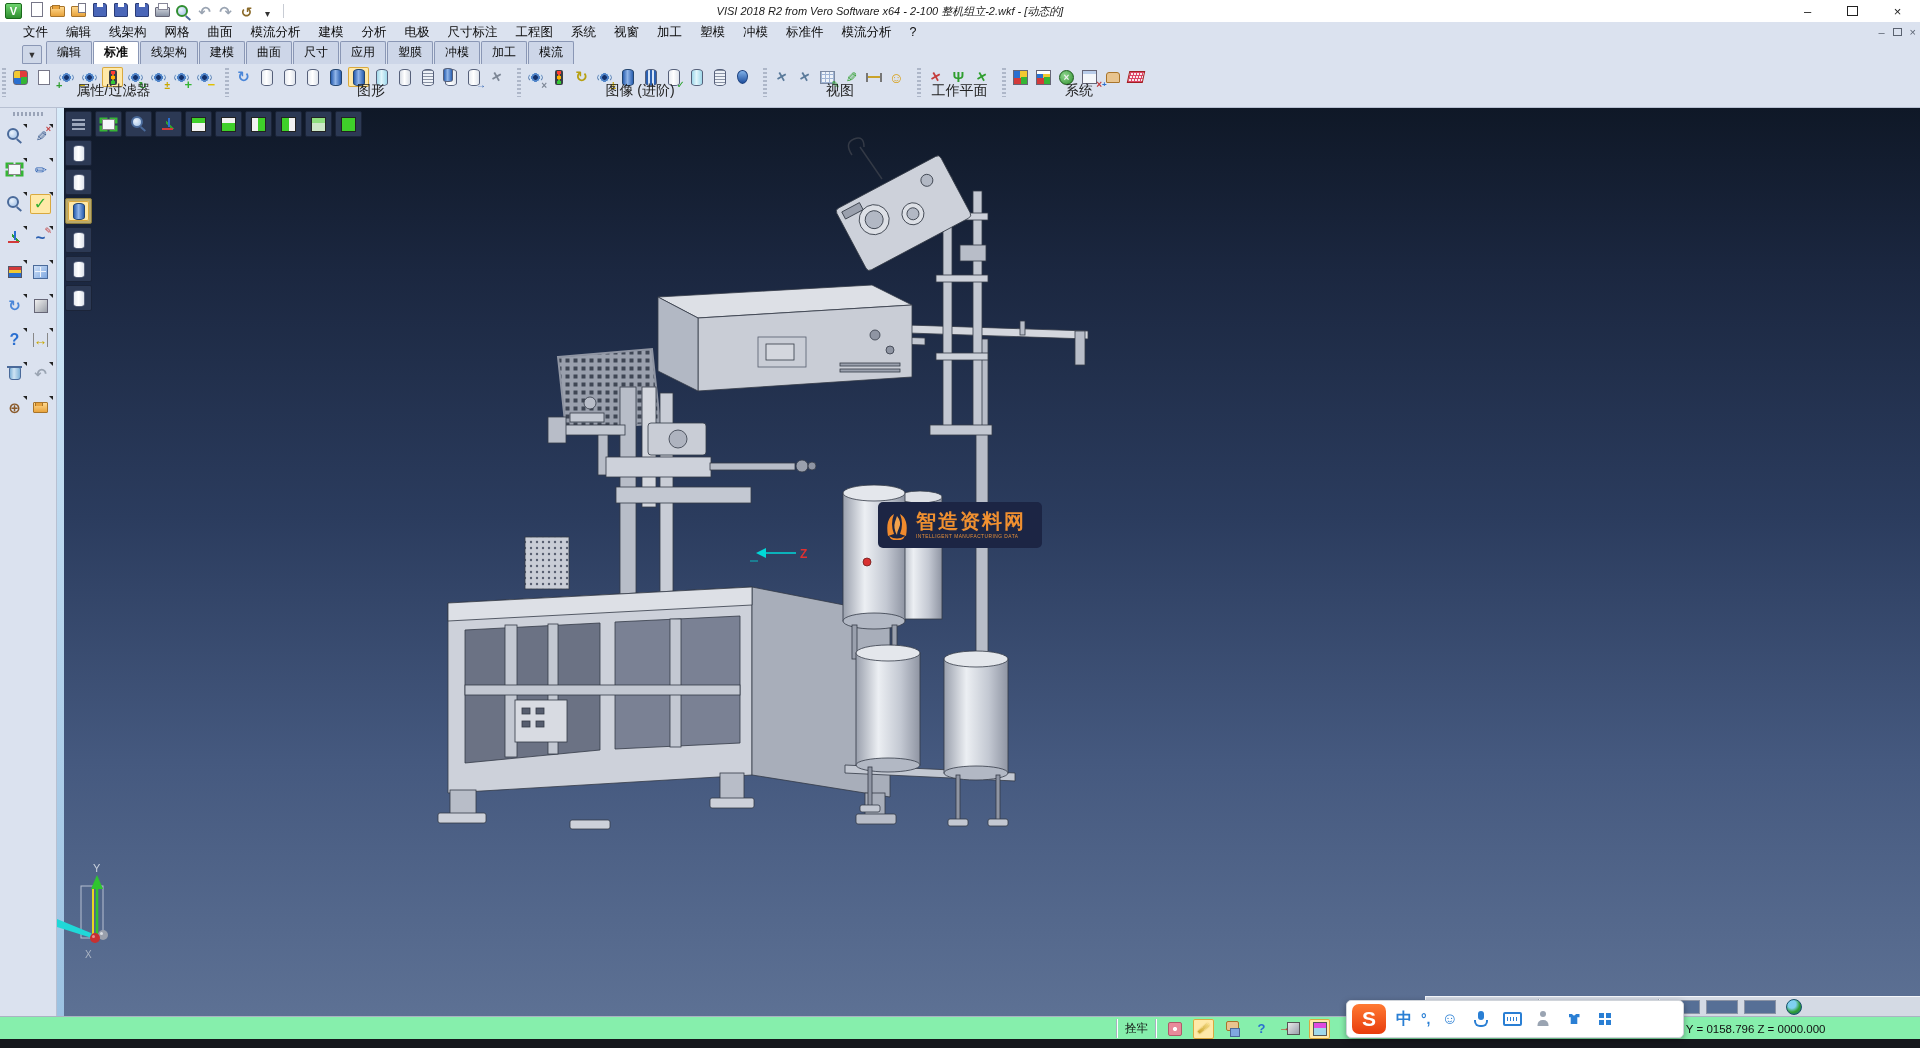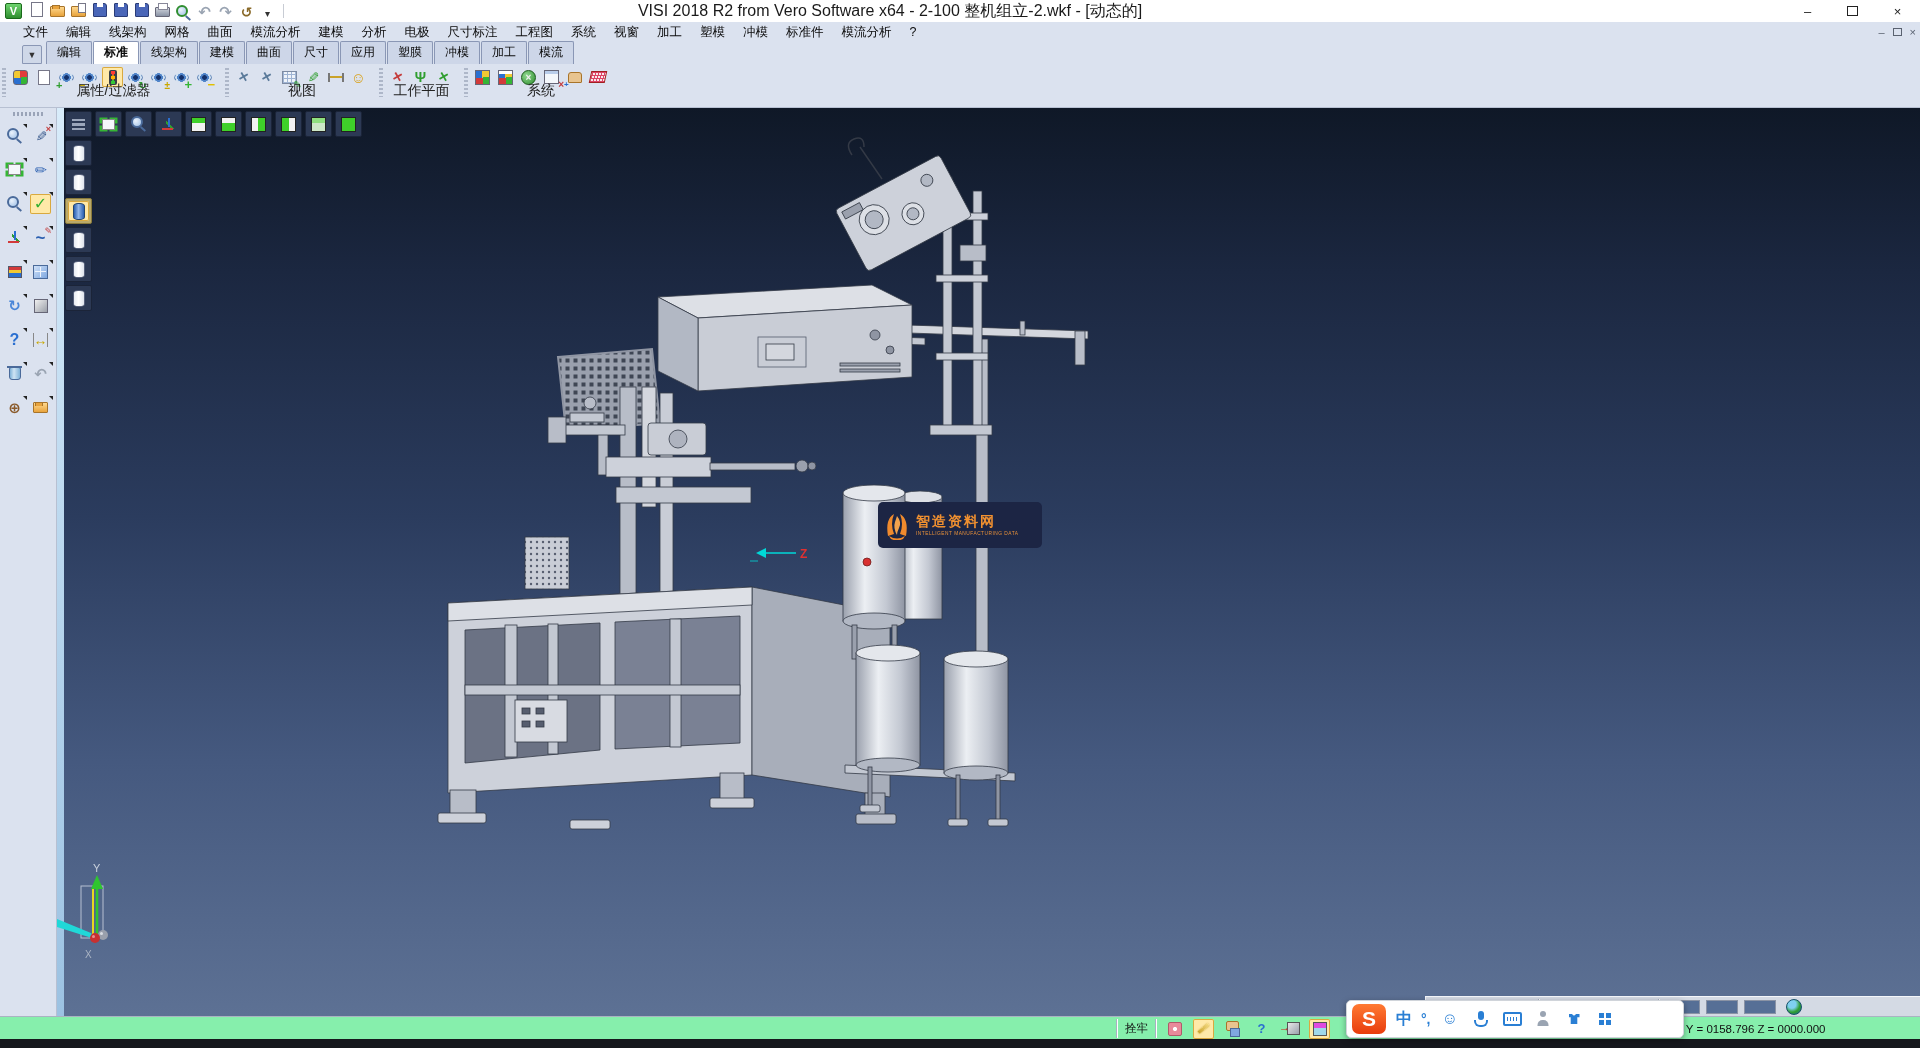--- a/index.html
+++ b/index.html
@@ -6,21 +6,21 @@
   body{width:1920px;height:1048px;overflow:hidden;position:relative;
        font-family:"Liberation Sans","DejaVu Sans",sans-serif;background:#dbe2ef;color:#111;
        -webkit-font-smoothing:antialiased;}
   .abs{position:absolute;}
   .sep{width:1px;align-self:stretch;background:#a8b1c2;border-right:1px solid #fff;margin:2px 4px;}
 
   
   .titlebar{left:0;top:0;width:1920px;height:22px;background:#ffffff;border-bottom:1px solid #e3e6ec;
             display:flex;align-items:center;}
   .qa{display:flex;align-items:center;gap:2px;padding-left:3px;}
-  .title-text{position:absolute;left:0;right:140px;text-align:center;font-size:16px;color:#1a1a1a;pointer-events:none;}
+  .title-text{position:absolute;left:0;right:140px;text-align:center;font-size:11px;color:#1a1a1a;pointer-events:none;font-style:italic;}
   .win-controls{position:absolute;right:0;top:0;height:22px;display:flex;}
   .win-btn{width:45px;height:22px;display:flex;align-items:center;justify-content:center;font-size:13px;color:#222;}
   .wc-box{width:9px;height:8px;border:1px solid #222;}
   .qa-sep{width:1px;height:14px;background:#c8ccd4;margin:0 3px;}
 
   
   .menubar{left:0;top:22px;width:1920px;height:20px;background:#dbe2ef;display:flex;align-items:center;padding-left:14px;box-sizing:border-box;}
   .mi{font-size:12.5px;padding:1px 9px;color:#0a0a0a;cursor:default;}
   .child-controls{position:absolute;right:4px;top:24px;display:flex;gap:8px;align-items:center;height:16px;}
   .cc{font-size:11px;color:#5a6270;display:flex;align-items:center;}
@@ -227,21 +227,21 @@
       display:flex;align-items:center;justify-content:center;position:relative;}
   .vp-ic.hl{background:#b9a96a;border-color:#8a7a3a;}
   .sidestrip{position:absolute;left:8px;top:32px;display:flex;flex-direction:column;gap:3px;}
   .sidestrip .vp-ic .ic{color:#cdd4e2;}
   .machine-svg{position:absolute;left:363px;top:17px;}
   .triad-svg{position:absolute;left:0px;top:753px;}
 
   .watermark{position:absolute;left:821px;top:394px;width:164px;height:46px;background:#1c2544;border-radius:5px;
       display:flex;align-items:center;padding-left:6px;box-sizing:border-box;gap:6px;}
   .wm-text{display:flex;flex-direction:column;line-height:1.1;}
-  .wm-title{font-size:14px;font-weight:bold;color:#f09030;letter-spacing:2px;}
+  .wm-title{font-size:20px;font-weight:bold;color:#f09030;letter-spacing:2px;}
   .wm-sub{font-size:4.8px;color:#e8913a;letter-spacing:.5px;margin-top:2px;}
 
   
   .sbar1{left:1425px;top:996px;width:495px;height:20px;background:#d4dae4;border-top:1px solid #f4f6fa;border-left:1px solid #f4f6fa;
       display:flex;align-items:center;font-size:11px;color:#222;box-sizing:border-box;padding:0 6px;gap:4px;}
   .sbar2{left:0;top:1016px;width:1920px;height:23px;background:#86efac;border-top:1px solid #aab3c2;box-sizing:border-box;}
   .sbar2-inner{position:absolute;left:1112px;top:0;height:23px;display:flex;align-items:center;font-size:11.5px;color:#111;gap:3px;}
   .swatch{width:30px;height:12px;border:1px solid #8a93a5;}
   .coord-x{color:#cc1111;}
   .sb-dotted{width:4px;align-self:stretch;margin:3px 2px;
@@ -331,20 +331,52 @@
         <span class="ic t-page"></span>
         <span class="ic t-eye-plus"></span>
         <span class="ic t-eye-minus"></span>
         <span class="ic t-traffic hl"></span>
         <span class="ic t-eye-refresh"></span>
         <span class="ic t-eye-pm"></span>
         <span class="ic t-eye-plus2"></span>
         <span class="ic t-eye-minus2"></span>
     </span>
     <span class="tlabel">属性/过滤器</span>
+  </div>
+  <div class="tgroup">
+    <span style="display:flex;gap:2px;">
+      <span class="ic t-refresh"></span>
+        <span class="ic t-cyl-outline"></span>
+        <span class="ic t-cyl-outline"></span>
+        <span class="ic t-cyl-outline"></span>
+        <span class="ic t-cyl-blue"></span>
+        <span class="ic t-cyl-blue hl"></span>
+        <span class="ic t-cyl-cyan"></span>
+        <span class="ic t-cyl-white"></span>
+        <span class="ic t-cyl-wire"></span>
+        <span class="ic t-cyl-group"></span>
+        <span class="ic t-cyl-copy"></span>
+        <span class="ic t-wrench"></span>
+    </span>
+    <span class="tlabel">图形</span>
+  </div>
+  <div class="tgroup">
+    <span style="display:flex;gap:2px;">
+      <span class="ic t-eye-tools"></span>
+        <span class="ic t-traffic"></span>
+        <span class="ic t-refresh-yellow"></span>
+        <span class="ic t-eye-pm"></span>
+        <span class="ic t-cyl-blue"></span>
+        <span class="ic t-cyl-stripe"></span>
+        <span class="ic t-cyl-check"></span>
+        <span class="ic t-cyl-cyan"></span>
+        <span class="ic t-cyl-wire"></span>
+        <span class="ic t-drop"></span>
+    </span>
+    <span class="tlabel">图像 (进阶)</span>
   </div>
   <div class="tgroup">
     <span style="display:flex;gap:2px;">
       <span class="ic t-tools"></span>
         <span class="ic t-tools"></span>
         <span class="ic t-grid-pencil"></span>
         <span class="ic t-pencil-green"></span>
         <span class="ic t-clamp"></span>
         <span class="ic t-smiley"></span>
     </span>

